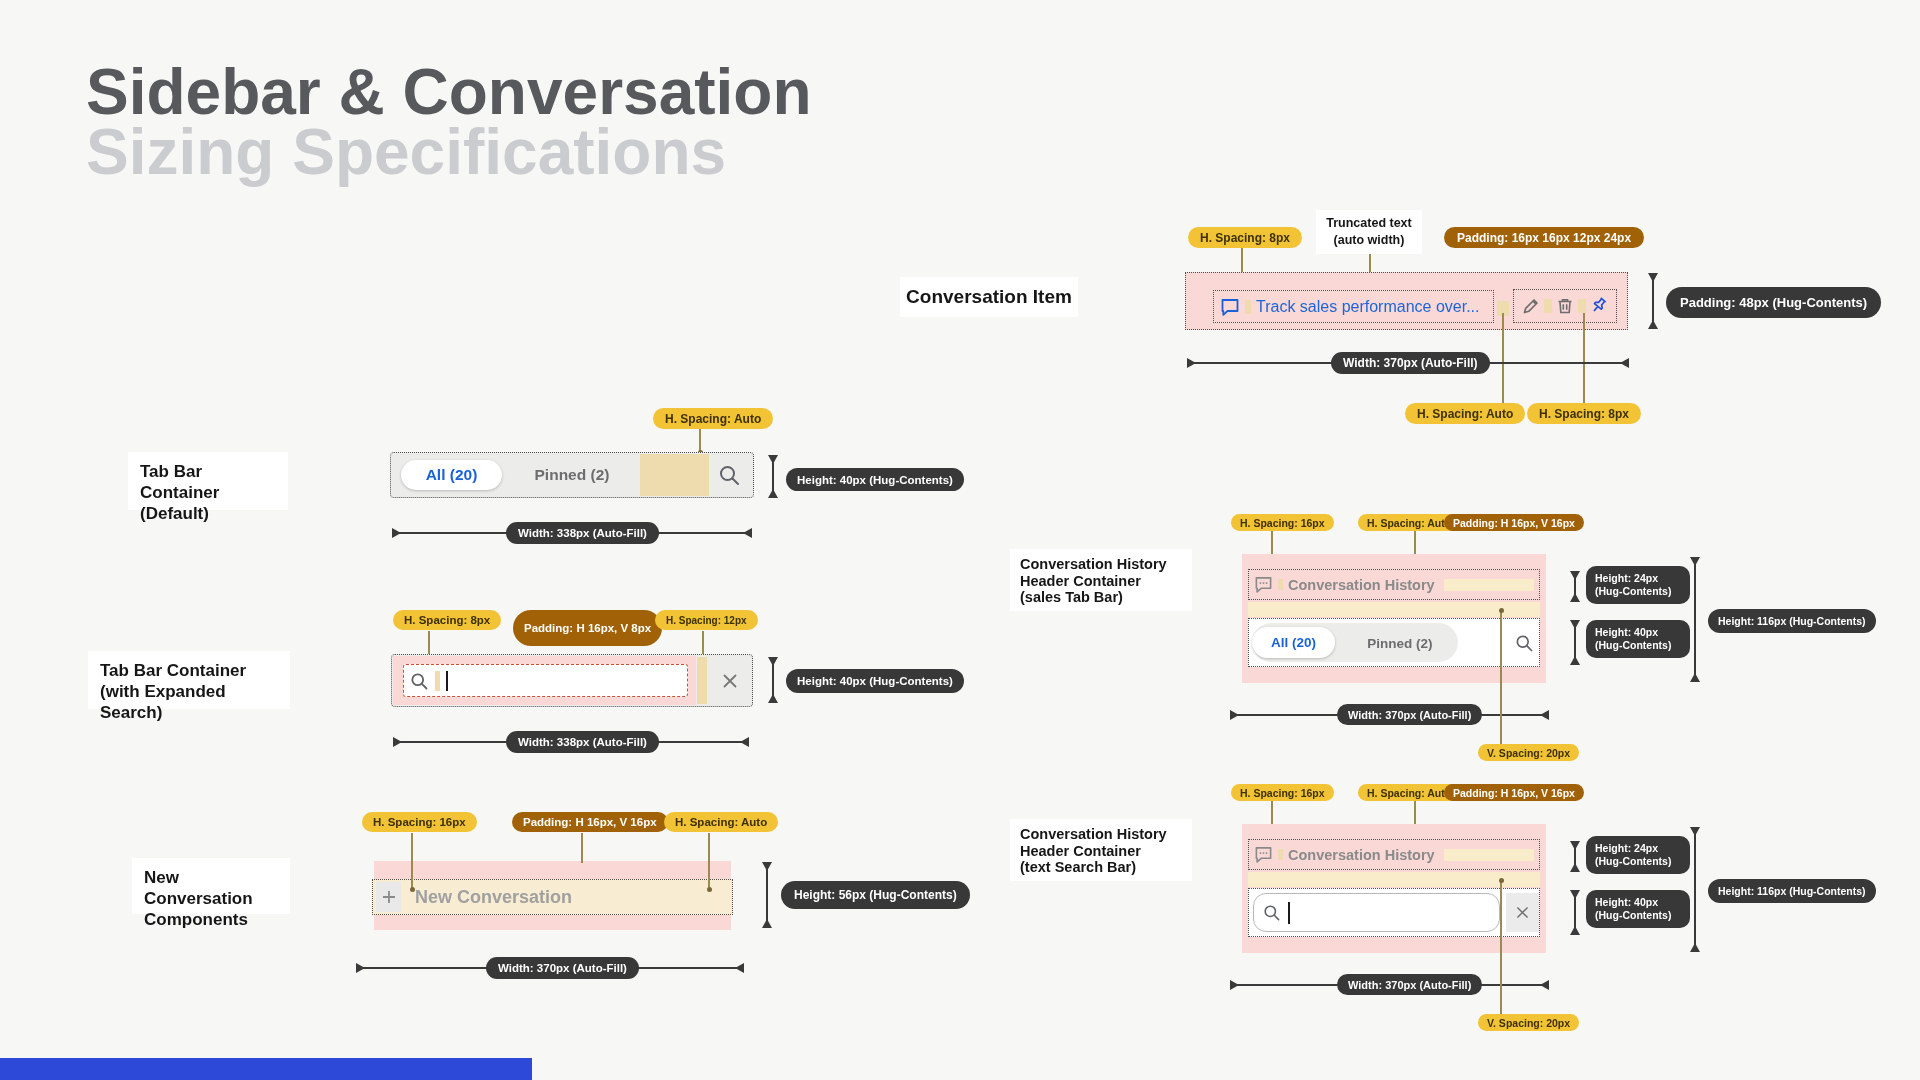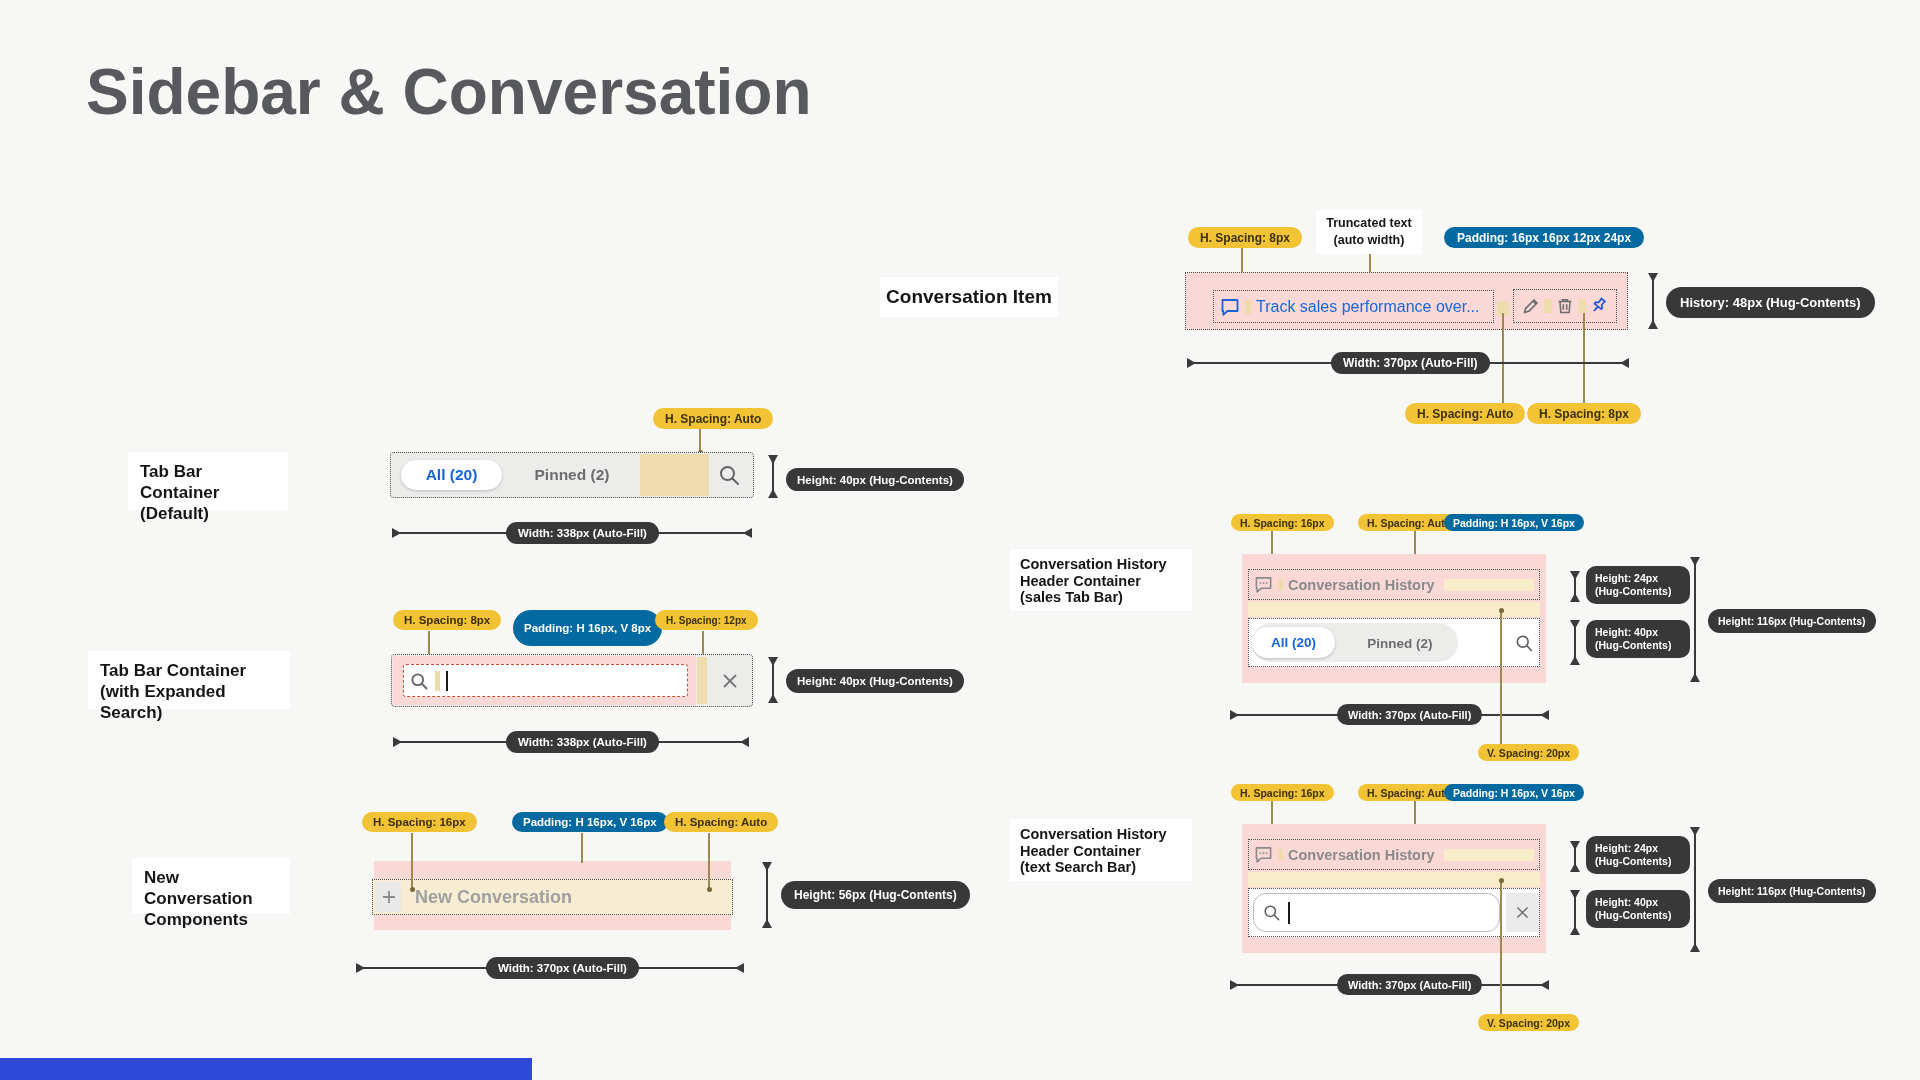--- a/index.html
+++ b/index.html
@@ -2,21 +2,21 @@
 <html><head>
 <meta charset="utf-8">
 <style>
   *{box-sizing:border-box;margin:0;padding:0}
   html,body{width:1920px;height:1080px;overflow:hidden}
   body{background:#F7F7F6;font-family:"Liberation Sans","DejaVu Sans",sans-serif;position:relative}
   .abs{position:absolute}
   .flex{display:flex;align-items:center}
   .pill{display:flex;align-items:center;justify-content:center;font-weight:bold;border-radius:999px;white-space:nowrap}
   .py{background:#F2C335;color:#3E3104}
-  .pr{background:#0369a1;color:#fff}
+  .pr{background:#a16207;color:#fff}
   .pd{background:#383838;color:#fff}
   .pd2{display:block;background:#383838;color:#fff;font-weight:bold;border-radius:10px;white-space:normal;padding:6px 9px;line-height:13px}
   .labelbox{background:#FFFFFF;color:#161616;font-weight:bold}
   .dotted{border:1.6px dotted #4F4F4F}
   .pink{background:#F9D8D6}
   .cream{background:#F8ECCB}
   .sliver{background:#EFDCAE}
   .conn{width:2px;background:#9C8A50}
   .dotb::after{content:"";position:absolute;left:-1.5px;bottom:-2px;width:5px;height:5px;border-radius:50%;background:#7A6838}
   .dott::before{content:"";position:absolute;left:-1.5px;top:-2px;width:5px;height:5px;border-radius:50%;background:#7A6838}
@@ -29,23 +29,24 @@
   .chip{background:#fff;border-radius:999px;display:flex;align-items:center;justify-content:center;font-weight:bold;color:#1A62D8;box-shadow:0 1px 3px rgba(0,0,0,.22)}
   .graytab{background:#ECECEB}
   .caret{width:2px;background:#1a1a1a}
   svg{display:block}
 </style>
 </head>
 <body>
 
 <div class="abs" style="left:86px;top:62px;font-size:64px;line-height:60px;font-weight:bold;color:#57595D">
   <div>Sidebar &amp; Conversation</div>
-</div>
-
-<div class="abs labelbox flex" style="left:880px;top:277px;width:178px;height:40px;justify-content:center;font-size:19px">
+  <div style="color:#CBCCCF">Sizing Specifications</div>
+</div>
+
+<div class="abs labelbox flex" style="left:900px;top:277px;width:178px;height:40px;justify-content:center;font-size:19px">
   <span>Conversation Item</span>
 </div>
 
 <div class="abs pill py" style="left:1188px;top:227px;height:21px;padding:0 12px;font-size:12px">
     <span>H. Spacing: 8px</span>
   </div>
 <div class="abs labelbox" style="left:1316px;top:210px;width:106px;height:44px;font-size:12.5px;line-height:17px;text-align:center;padding-top:5px">
   <div>Truncated text</div>
   <div>(auto width)</div>
 </div>
@@ -86,21 +87,21 @@
           <path d="M6.8 2.5h6.4M8 2.5v4.8L5.6 9.2v1.6h8.8V9.2L12 7.3V2.5M10 10.8v6" fill="none" stroke="currentColor" stroke-width="1.7" stroke-linejoin="round"></path>
         </g>
       </svg>
   </span>
 </div>
 <div class="abs conn" style="left:1502px;top:313px;height:90px"></div>
 <div class="abs conn" style="left:1583px;top:313px;height:90px"></div>
 
 <div class="abs mv" style="left:1652px;top:273px;height:56px"></div>
 <div class="abs pill pd" style="left:1666px;top:287px;height:31px;padding:0 14px;font-size:13px">
-    <span>History: 48px (Hug-Contents)</span>
+    <span>Padding: 48px (Hug-Contents)</span>
   </div>
 <div class="abs mh" style="left:1187px;top:362px;width:442px"></div>
 <div class="abs pill pd" style="left:1331px;top:352px;height:22px;padding:0 12px;font-size:12px">
     <span>Width: 370px (Auto-Fill)</span>
   </div>
 <div class="abs pill py" style="left:1405px;top:403px;height:21px;padding:0 12px;font-size:12px">
     <span>H. Spacing: Auto</span>
   </div>
 <div class="abs pill py" style="left:1527px;top:403px;height:21px;padding:0 12px;font-size:12px">
     <span>H. Spacing: 8px</span>

